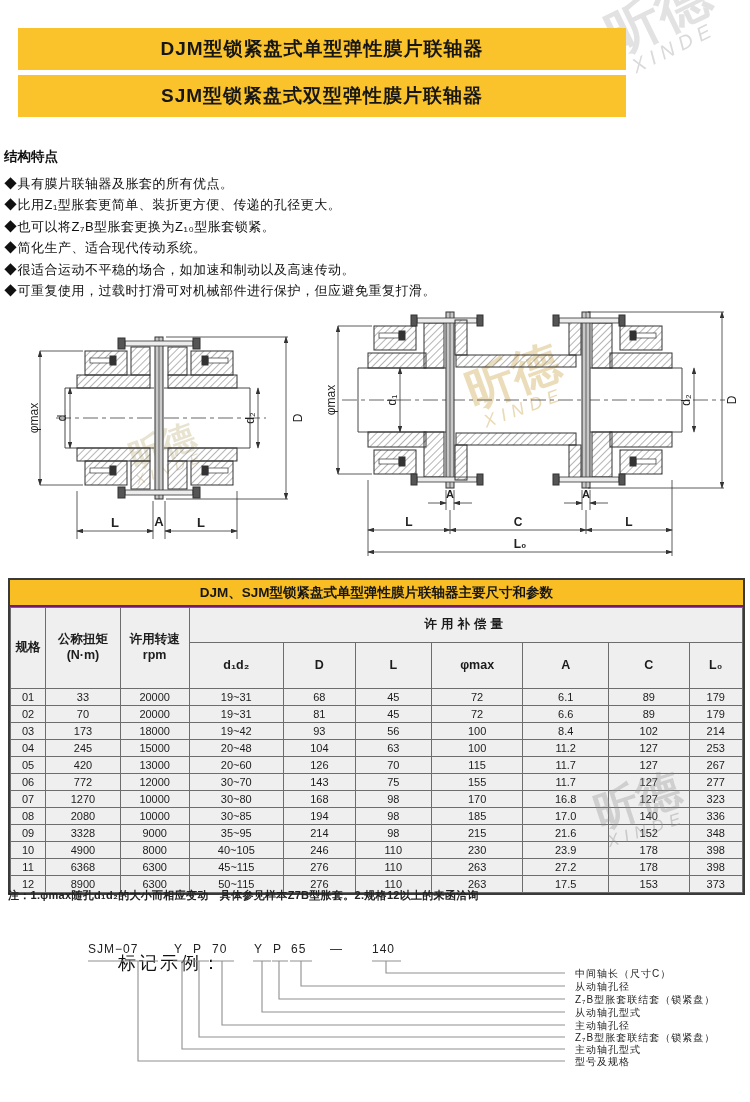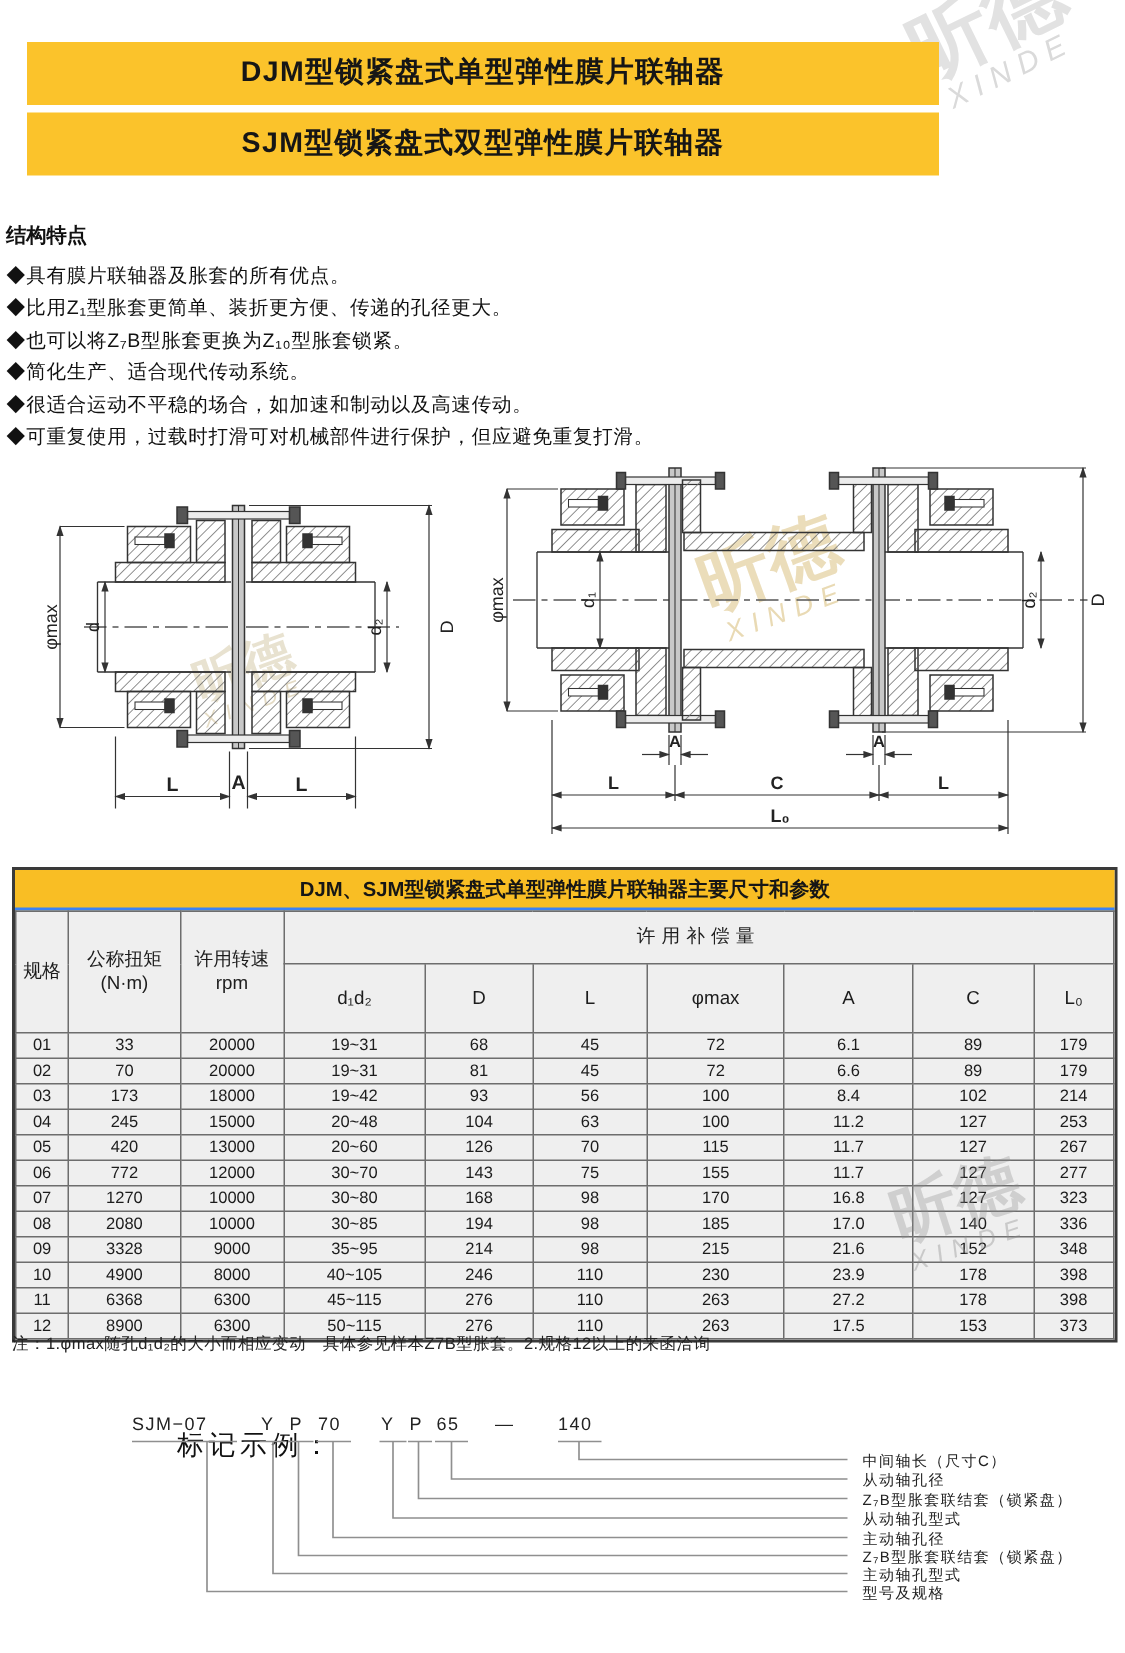--- a/index.html
+++ b/index.html
@@ -24,30 +24,30 @@
   #wm-dl .wm-cn{font-size:34px;color:rgba(205,190,150,0.45);}
   #wm-dl .wm-en{font-size:14px;color:rgba(205,190,150,0.55);}
   #wm-dr{left:468px;top:352px;transform:rotate(-20deg);}
   #wm-dr .wm-cn{font-size:48px;color:rgba(219,193,130,0.55);}
   #wm-dr .wm-en{font-size:18px;color:rgba(219,193,130,0.6);}
   #wm-tb{left:596px;top:778px;transform:rotate(-18deg);z-index:5;}
   #wm-tb .wm-cn{font-size:44px;color:rgba(140,140,140,0.32);}
   #wm-tb .wm-en{font-size:17px;color:rgba(140,140,140,0.38);}
   
   #tablebox{left:8px;top:578px;width:733px;border:2px solid #3a3a3a;background:#ededed;}
-  .tbl-title{height:25px;line-height:25px;background:#f9be24;border-bottom:2px solid #3b82f6;
+  .tbl-title{height:25px;line-height:25px;background:#f9be24;border-bottom:2px solid #701a75;
              text-align:center;font-weight:bold;font-size:13.5px;color:#161616;}
   table.dim{border-collapse:collapse;width:100%;table-layout:fixed;}
   table.dim th,table.dim td{border:1px solid #6d6d6d;text-align:center;padding:0;color:#1c1c1c;background:#efefef;}
-  table.dim thead th{font-weight:normal;font-size:12.5px;line-height:1.25;}
+  table.dim thead th{font-weight:bold;font-size:12.5px;line-height:1.25;}
   table.dim thead tr.h1 th{height:34px;}
   table.dim thead tr.h2 th{height:45px;}
   table.dim tbody td{height:16px;font-size:11px;}
   
-  #note{left:8px;top:888px;width:740px;font-size:11px;color:#222;letter-spacing:0.3px;}
+  #note{left:8px;top:888px;width:740px;font-size:11px;color:#222;letter-spacing:0.3px;font-weight:bold;}
   
   #mk-heading{left:118px;top:951px;font-size:18px;color:#111;letter-spacing:3px;}
   .mk-part{top:942px;font-size:12px;color:#222;letter-spacing:1px;white-space:nowrap;}
   .mk-label{left:575px;width:172px;font-size:10px;color:#222;white-space:nowrap;letter-spacing:1px;}
   svg text{font-family:"Liberation Sans",sans-serif;}
 </style>
 </head>
 <body>
 
 <div id="page">

